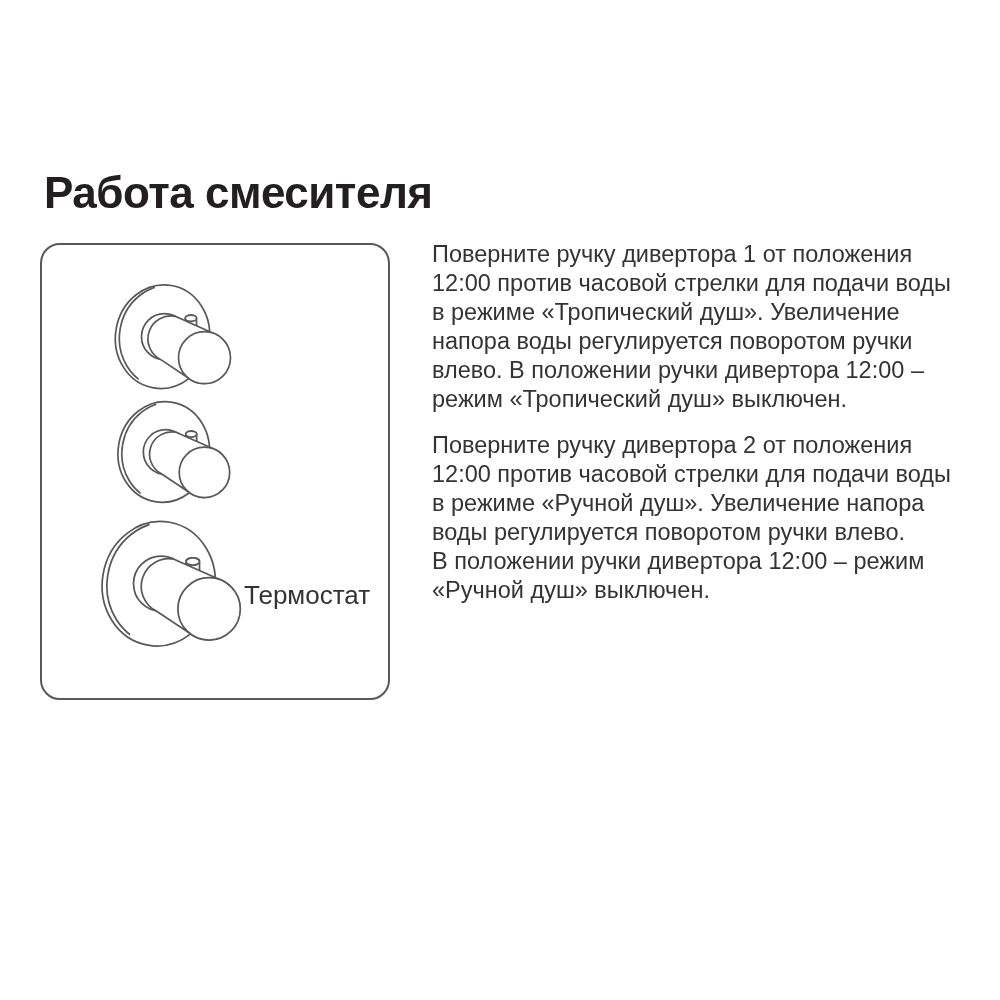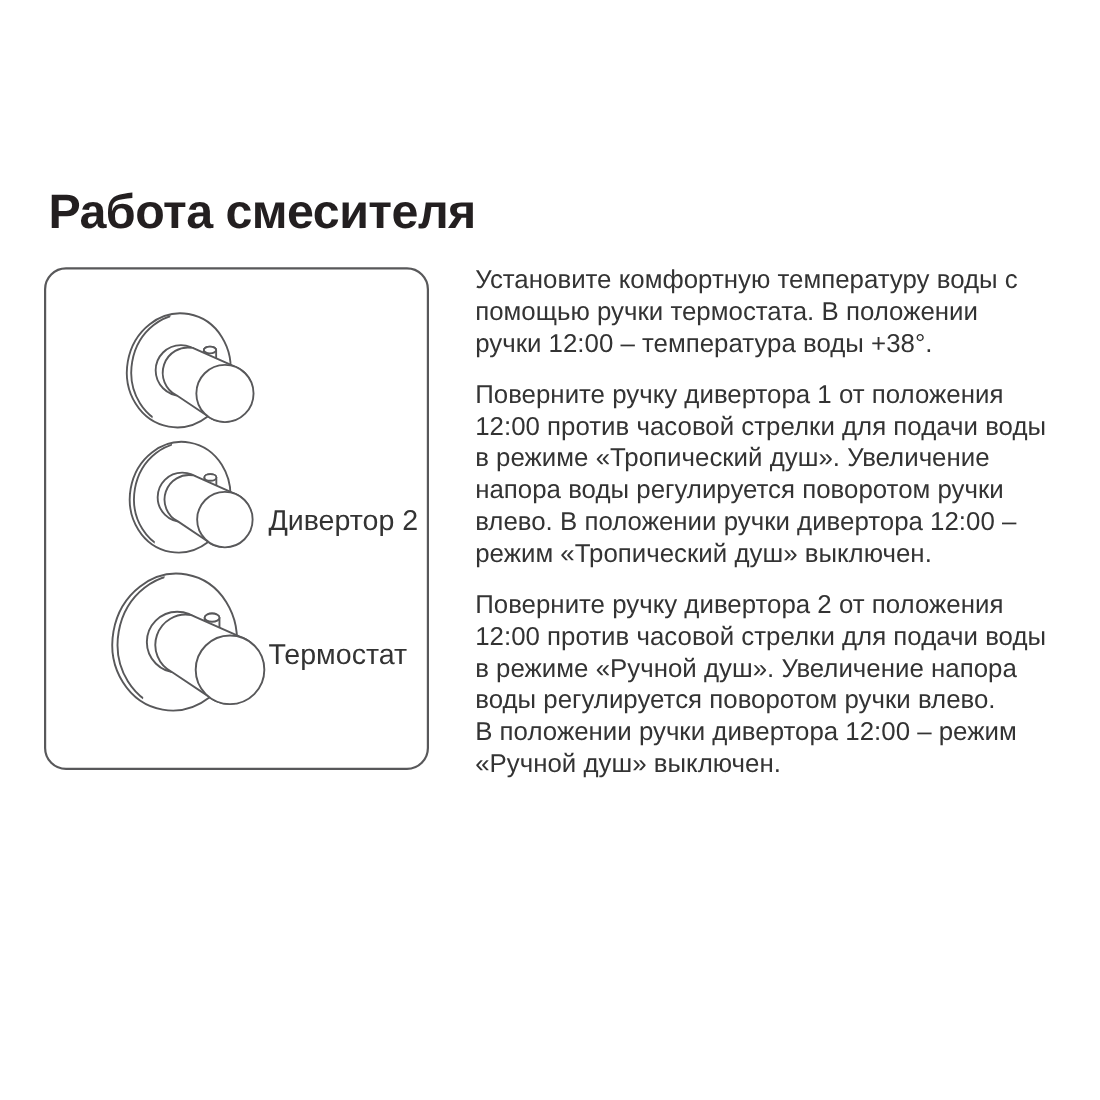--- a/index.html
+++ b/index.html
@@ -96,28 +96,24 @@
           <path d="M 62.7 32.6 L 104.1 51 A 26 26 0 0 1 79.9 97 L 48 75.7 A 23 23 0 0 1 62.7 32.6 Z" fill="#fff"></path>
 
           <circle cx="92" cy="74" r="26" fill="#fff"></circle>
         </g>
       </defs>
       <use href="#knob" transform="translate(70.5,38.7)" stroke-width="1.7"></use>
       <use href="#knob" transform="translate(73.2,155.6) scale(0.97)" stroke-width="1.75"></use>
       <use href="#knob" transform="translate(56.7,275.1) scale(1.2)" stroke-width="1.45"></use>
     </svg>
 
-    <div class="knob-label" style="top:213px">Дивертор 2</div>
     <div class="knob-label" style="top:335px">Термостат</div>
   </div>
 
   <div class="instructions">
-    <p>Установите комфортную температуру воды с
-помощью ручки термостата. В положении
-ручки 12:00 – температура воды +38°.</p>
     <p>Поверните ручку дивертора 1 от положения
 12:00 против часовой стрелки для подачи воды
 в режиме «Тропический душ». Увеличение
 напора воды регулируется поворотом ручки
 влево. В положении ручки дивертора 12:00 –
 режим «Тропический душ» выключен.</p>
     <p>Поверните ручку дивертора 2 от положения
 12:00 против часовой стрелки для подачи воды
 в режиме «Ручной душ». Увеличение напора
 воды регулируется поворотом ручки влево.

